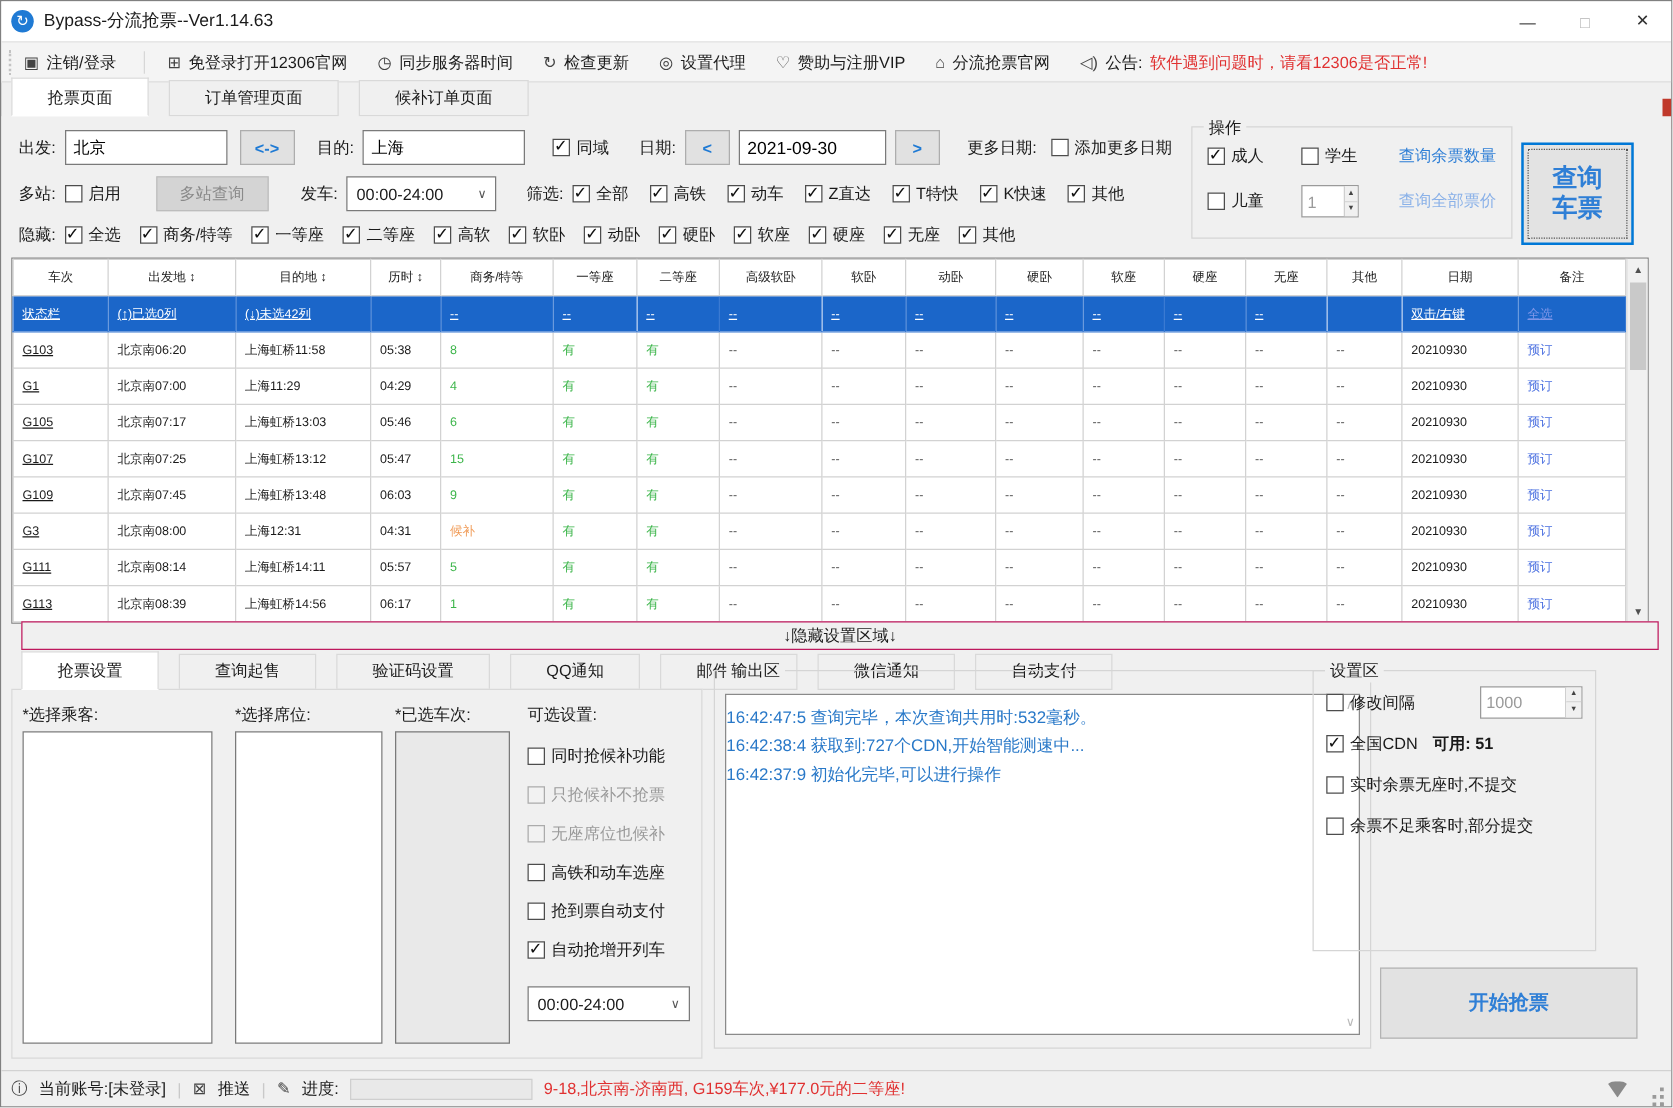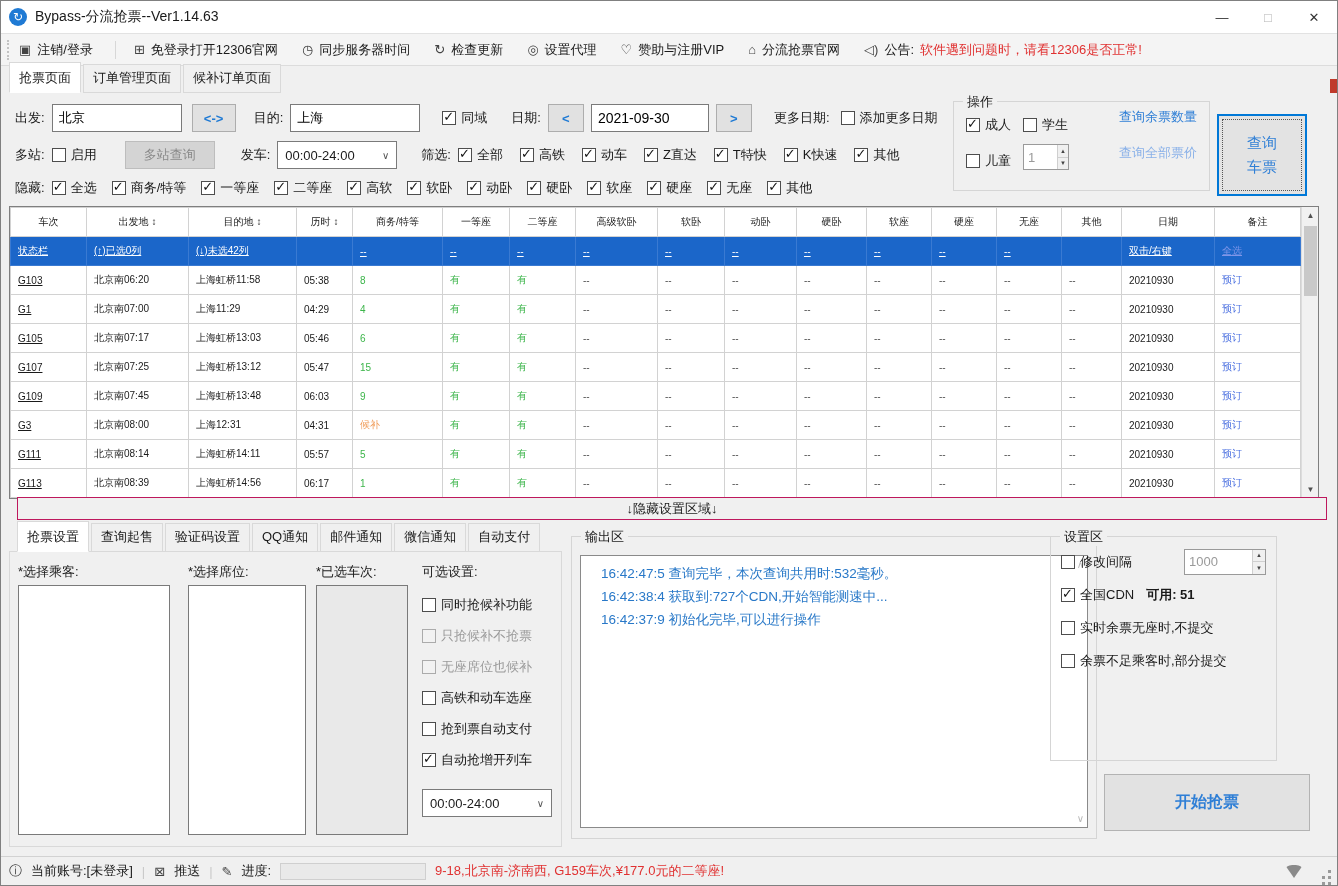--- a/index.html
+++ b/index.html
@@ -18,21 +18,21 @@
   
   .toolbar { height:33px; background:#f4f4f4; border-top:1px solid #e2e2e2; border-bottom:1px solid #dcdcdc; display:flex; align-items:center; padding-left:6px; gap:18px; }
   .tool-grip { width:4px; height:20px; border-left:2px dotted #c3c3c3; margin-right:-10px; }
   .titem { display:flex; align-items:center; gap:6px; white-space:nowrap; }
   .titem.sep { padding-right:16px; border-right:1px solid #d7d7d7; }
   .ticon { color:#444; font-size:13px; }
   .notice { color:var(--alert-red,#e03131); }
 
   
   .tabstrip { height:27px; display:flex; align-items:flex-end; padding-left:8px; }
-  .tab { padding:4px 9px 5px; border:1px solid #d9d9d9; background:#f0f0f0; margin-right:2px; white-space:nowrap; }
+  .tab { padding:4px 28px 5px; border:1px solid #d9d9d9; background:#f0f0f0; margin-right:16px; white-space:nowrap; }
   .tab.active { background:#fff; border-bottom-color:#fff; padding-top:6px; position:relative; z-index:2; }
   .edge-red { position:absolute; right:0; top:78px; width:7px; height:24px; background:#c0392b; }
 
   
   .page { position:absolute; top:92px; left:0; right:0; bottom:29px; background:#f0f0f0; }
 
   .qrow { position:absolute; left:14px; display:flex; align-items:center; }
   .r1 { top:11px; height:28px; }
   .r2 { top:48px; height:28px; }
   .r3 { top:84px; height:22px; }
@@ -52,24 +52,24 @@
   .spin { height:26px; border:1px solid #9a9a9a; background:#fff; display:inline-flex; align-items:stretch; }
   .spin input { border:0; width:100%; font:inherit; padding:0 4px; background:transparent; }
   .spin.dim input { color:#9a9a9a; }
   .spin-btns { width:16px; border-left:1px solid #cfcfcf; display:flex; flex-direction:column; }
   .spin-btns span { flex:1; display:flex; align-items:center; justify-content:center; font-size:6px; color:#444; background:#f0f0f0; }
   .spin-btns span:first-child { border-bottom:1px solid #cfcfcf; }
 
   .group { position:absolute; border:1px solid #d5d5d5; }
   .group-title { position:absolute; top:-9px; left:9px; background:#f0f0f0; padding:0 4px; }
   .op-group { left:952px; top:8px; width:257px; height:90px; }
-  .oprow { display:flex; padding:0 12px; height:34px; margin-top:6px; gap:12px; }
+  .oprow { display:flex; align-items:center; padding:0 12px; height:34px; margin-top:6px; gap:30px; }
   .link { color:var(--link-blue,#2f7fd6); white-space:nowrap; }
   .link.pale { color:var(--soft-link-blue,#8ab1e8); }
-  .btn-query { position:absolute; left:1216px; top:21px; width:90px; height:82px; background:#e3e3e3; border:2px solid var(--focus-blue,#0078d7); outline:1px dotted #555; outline-offset:-6px; color:var(--link-blue,#2f7fd6); font-size:15px; font-weight:normal; line-height:24px; text-align:center; display:flex; flex-direction:column; align-items:center; justify-content:center; }
+  .btn-query { position:absolute; left:1216px; top:21px; width:90px; height:82px; background:#e3e3e3; border:2px solid var(--focus-blue,#0078d7); outline:1px dotted #555; outline-offset:-6px; color:var(--link-blue,#2f7fd6); font-size:20px; font-weight:bold; line-height:24px; text-align:center; display:flex; flex-direction:column; align-items:center; justify-content:center; }
 
   
   .grid-wrap { position:absolute; left:8px; top:113px; width:1310px; border:1px solid #7f7f7f; background:#fff; display:flex; }
   table { border-collapse:collapse; table-layout:fixed; width:1291px; font-size:10px; }
   th,td { border:1px solid #d2d2d2; padding:0 7px; overflow:hidden; white-space:nowrap; }
   th { height:29px; font-weight:normal; text-align:center; background:#fff; }
   td { height:29px; text-align:left; }
   tr.status td { background:var(--selection-blue,#1b66c9); color:#fff; border-color:#3a7ad2;text-decoration:underline; }
   tr.status .u { text-decoration:underline; }
   tr.status .sel-all { color:#7f96e8; text-decoration:underline; }
@@ -89,21 +89,21 @@
   
   .bl-tabs { position:absolute; left:8px; top:432px; }
   .bl-page { position:absolute; left:8px; top:458px; width:553px; height:296px + 0; height:296px; border:1px solid #d9d9d9; background:#f0f0f0; }
   .bl-label { position:absolute; white-space:nowrap; }
   .lb { position:absolute; border:1px solid #7a7a7a; background:#fff; }
   .lb.dim { background:#e9e9e9; }
   .opts { position:absolute; left:412px; top:44px; display:flex; flex-direction:column; gap:13px; }
   .opt-dd { position:absolute; left:412px; top:237px; width:130px; height:28px; }
 
   .out-group { left:570px; top:443px; width:526px; height:303px; }
-  .out-box { position:absolute; left:8px; top:18px; right:8px; bottom:10px; border:1px solid #8a8a8a; background:#fff; padding:6px 20px; overflow:hidden; }
+  .out-box { position:absolute; left:8px; top:18px; right:8px; bottom:10px; border:1px solid #8a8a8a; background:#fff; padding:6px 0; overflow:hidden; }
   .logline { color:var(--log-blue,#2878c8); line-height:23px; font-size:13.5px; white-space:nowrap; }
   .out-sa { position:absolute; right:12px; color:#b9b9b9; font-size:10px; }
   .out-sa.up { top:22px; } .out-sa.down { bottom:14px; }
 
   .set-group { left:1049px; top:443px; width:227px; height:225px; }
   .srow { display:flex; align-items:center; height:33px; padding:0 10px; }
   .srow:first-of-type { margin-top:8px; }
   .srow .spin { margin-left:auto; }
   .sp-time { width:82px; } .sp-num { width:82px; }
   .cdn-avail { margin-left:12px; font-weight:bold; }

